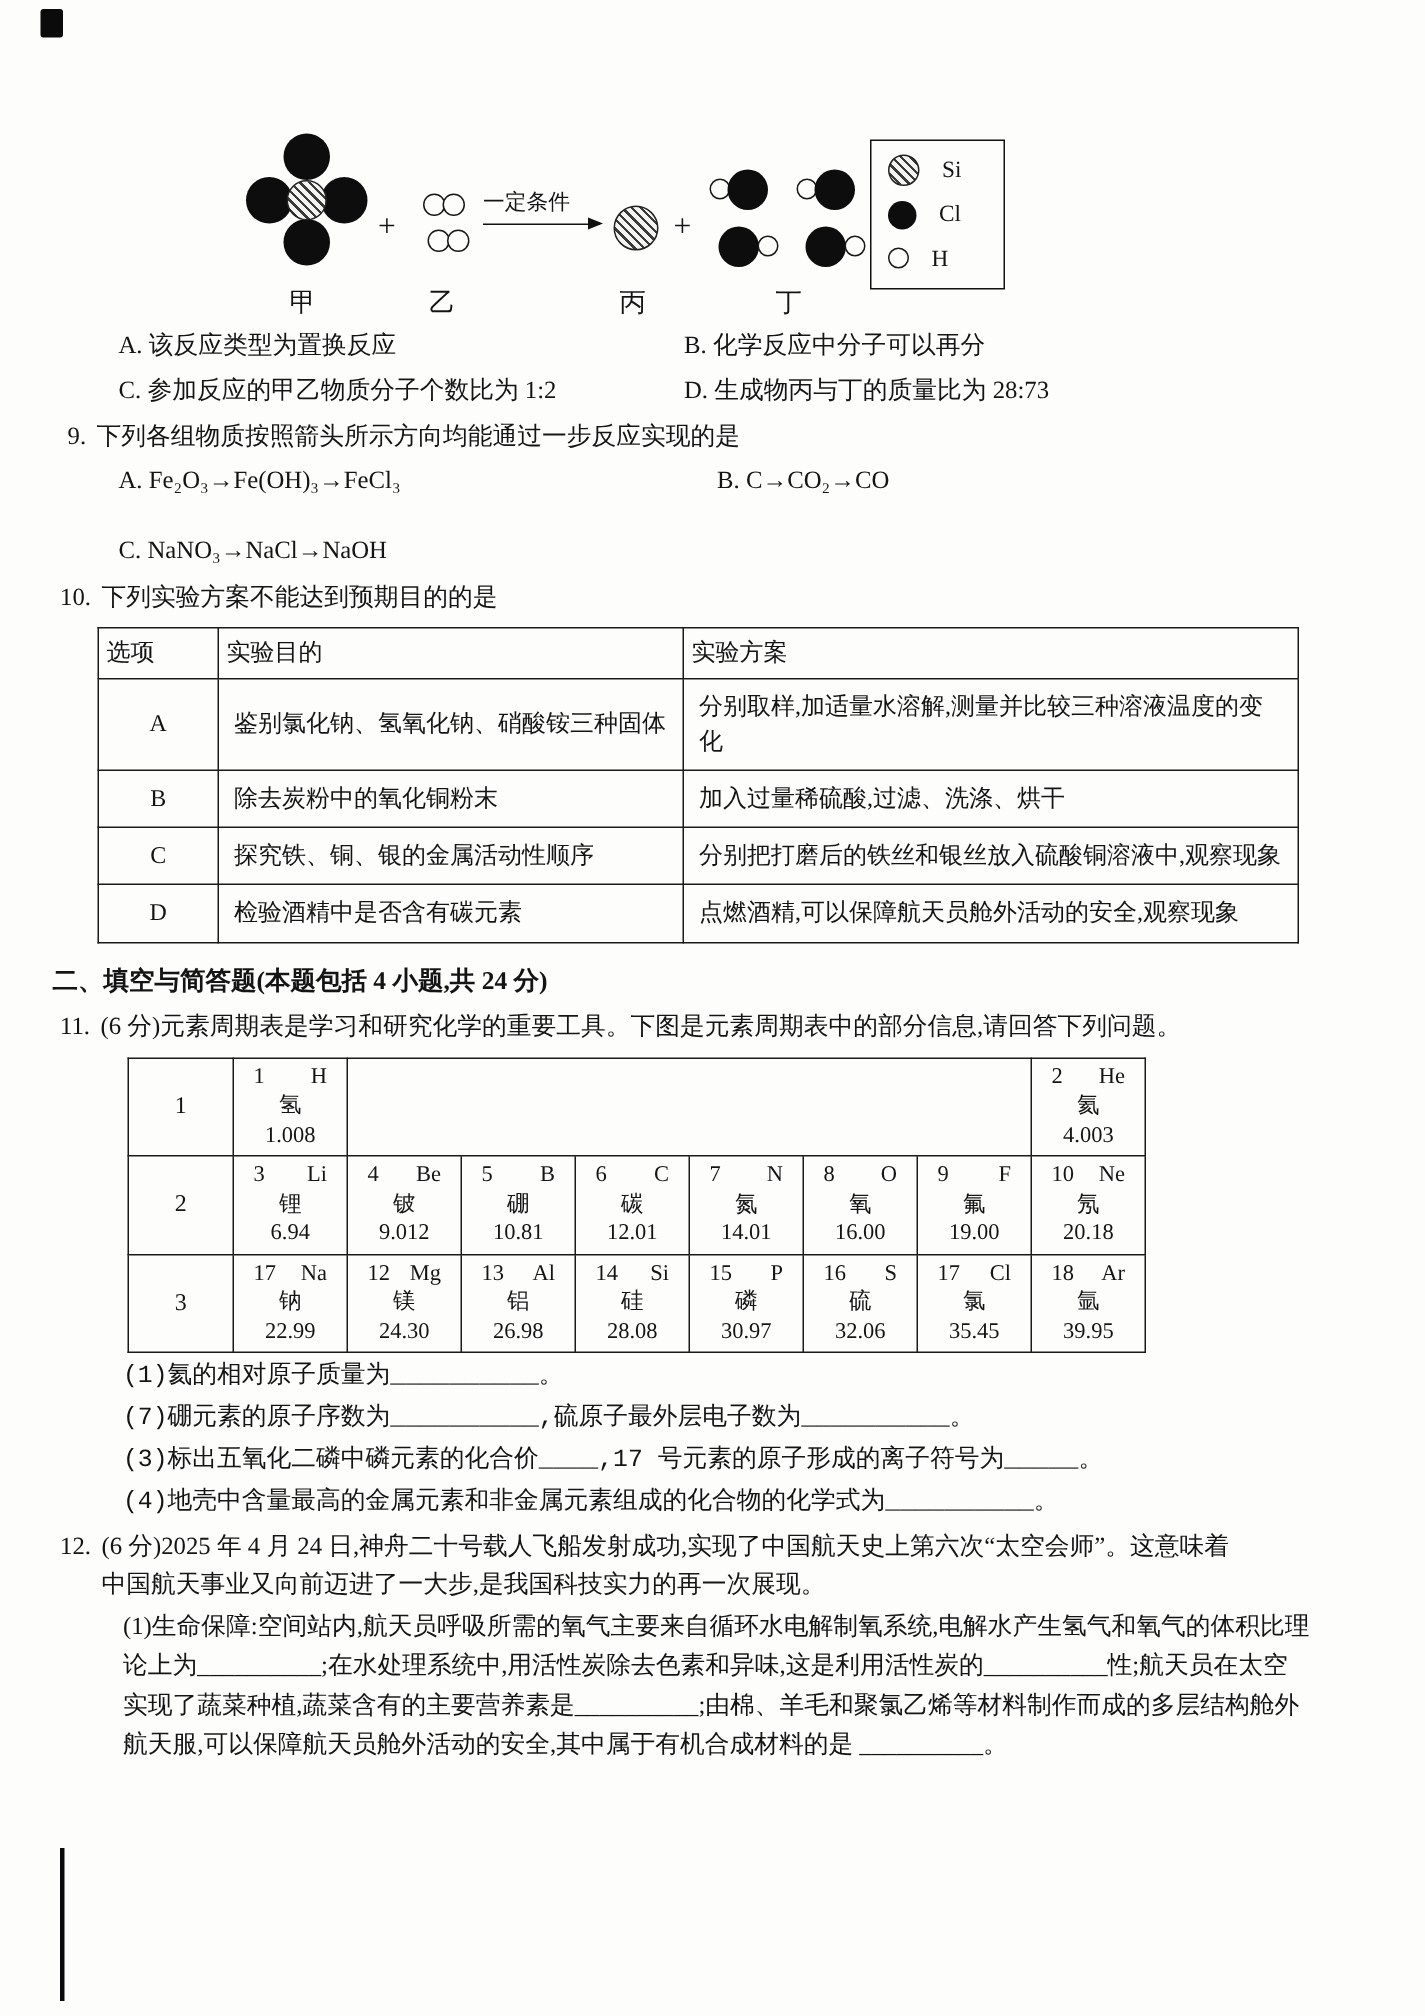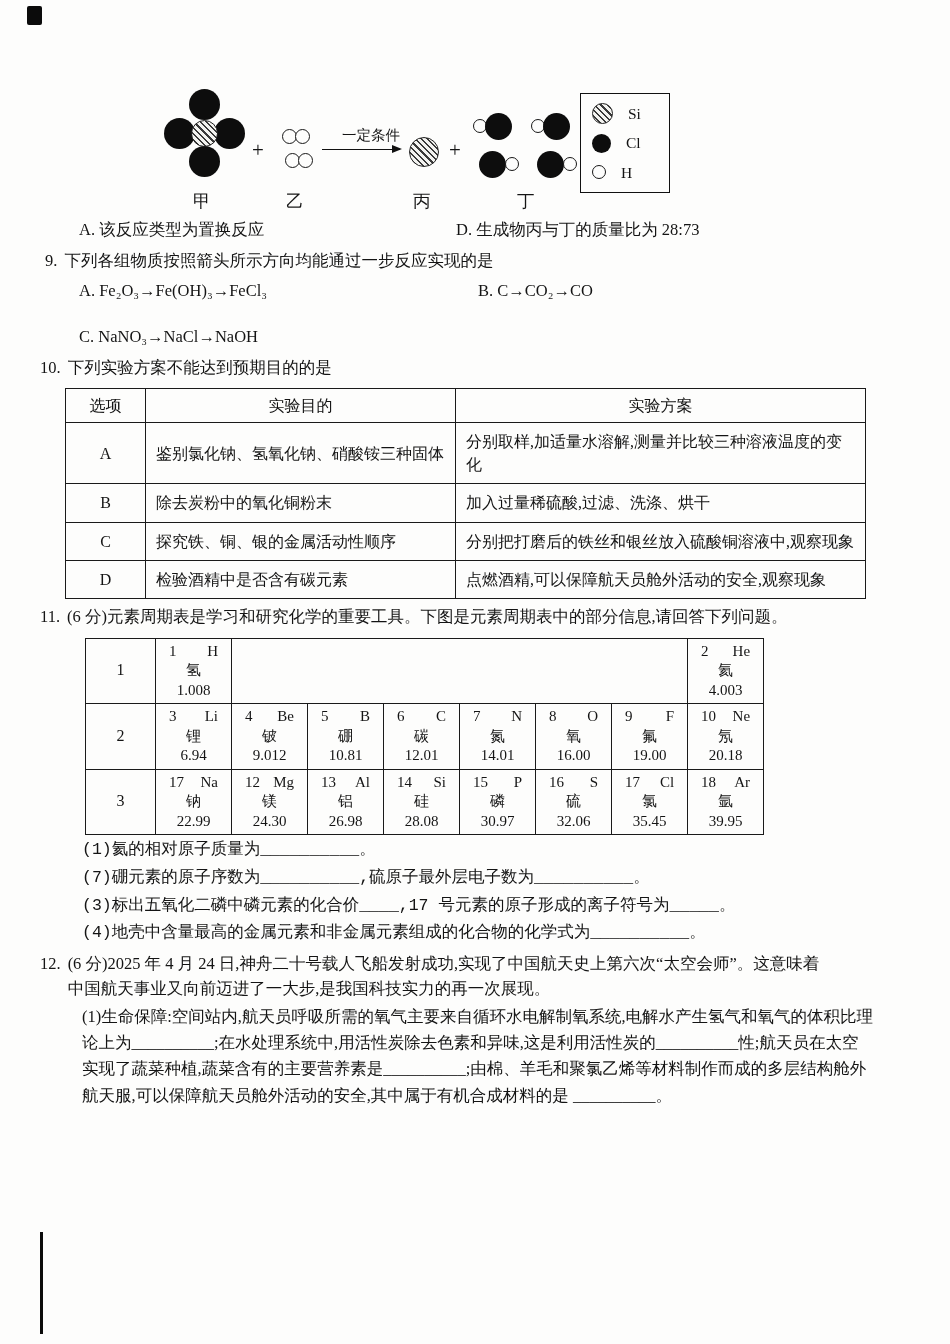--- a/index.html
+++ b/index.html
@@ -17,21 +17,21 @@
   .content { position:absolute; left:35px; top:85px; width:852px; font-size:16.5px; line-height:1.5; }
 
   
   .diagram { position:relative; height:128px; }
   .atom { border-radius:50%; position:absolute; }
   .atom.cl { background:#0d0d0d; }
   .atom.si { background:repeating-linear-gradient(45deg,#3a3a3a 0 1.6px,#f3f3f0 1.6px 4.4px); border:1.2px solid #222; }
   .atom.hy { background:#fdfdfc; border:1.4px solid #181818; }
   .mol { position:absolute; }
   .plus { position:absolute; font-size:21px; }
-  .rx-arrow { position:absolute; left:287px; top:42px; width:78px; text-align:right; }
+  .rx-arrow { position:absolute; left:287px; top:42px; width:78px; text-align:left; }
   .rx-arrow .cond { font-size:14.5px; line-height:1.2; }
   .rx-arrow .shaft { margin-top:5px; border-top:1.7px solid #111; position:relative; }
   .rx-arrow .head { position:absolute; right:-2px; top:-5.7px; width:0; height:0;
     border-left:10px solid #111; border-top:4.8px solid transparent; border-bottom:4.8px solid transparent; }
   .mlabel { position:absolute; top:103px; font-size:17.5px; }
   .legend { position:absolute; left:545px; top:8px; width:90px; height:100px; border:1.6px solid #111;
     padding:8px 11px; display:flex; flex-direction:column; justify-content:space-between; }
   .legend .lrow { display:flex; align-items:center; gap:15px; font-size:15.5px; }
   .legend .sw { border-radius:50%; flex:0 0 auto; position:static; }
 
@@ -40,21 +40,21 @@
   .opt { white-space:nowrap; }
   .q { display:flex; margin-top:6px; }
   .qnum { flex:0 0 auto; margin-right:7px; }
   .qtext { flex:1 1 auto; max-width:766px; }
   .ml10 { margin-left:10px; } .ml5 { margin-left:5px; }
 
   
   .exp-table { border-collapse:collapse; table-layout:fixed; width:800px; margin:7px 0 0 30px; }
   .exp-table th, .exp-table td { border:1.4px solid #1a1a1a; font-size:16px; line-height:1.45;
     padding:7px 10px; vertical-align:middle; font-weight:normal; }
-  .exp-table th { text-align:center; padding:5px; }
+  .exp-table th { text-align:left; padding:5px; }
   .exp-table td.copt { text-align:center; }
 
   
   .section-title { margin-top:12px; font-weight:bold; font-size:17px; }
 
   
   .pt { border-collapse:collapse; table-layout:fixed; width:678px; margin:8px 0 0 50px; }
   .pt td { border:1.4px solid #1a1a1a; text-align:center; font-size:15px; line-height:1.3; padding:3px 0; }
   .pt .pnum { font-size:16px; }
   .pt .l1 { display:flex; justify-content:space-between; padding:0 13px; }
@@ -123,20 +123,22 @@
         </div>
         <div class="lrow">
           <span class="sw atom hy" style="width:14px; height:14px;"></span>
           <span>H</span>
         </div>
       </div>
     </div>
 
     <div class="opt-grid">
       <div class="opt"><span>A.</span> <span>该反应类型为置换反应</span></div>
+      <div class="opt"><span>B.</span> <span>化学反应中分子可以再分</span></div>
+      <div class="opt"><span>C.</span> <span>参加反应的甲乙物质分子个数比为 1:2</span></div>
       <div class="opt"><span>D.</span> <span>生成物丙与丁的质量比为 28:73</span></div>
     </div>
 
     <div class="q ml10">
       <span class="qnum">9.</span>
       <span class="qtext">下列各组物质按照箭头所示方向均能通过一步反应实现的是</span>
     </div>
     <div class="opt-grid" style="row-gap:8px;gap:22px;">
       <div class="opt"><span>A.</span> <span>Fe₂O₃→Fe(OH)₃→FeCl₃</span></div>
       <div class="opt"><span>B.</span> <span>C→CO₂→CO</span></div>
@@ -175,20 +177,21 @@
         <td>分别把打磨后的铁丝和银丝放入硫酸铜溶液中,观察现象</td>
       </tr>
       <tr>
         <td class="copt">D</td>
         <td>检验酒精中是否含有碳元素</td>
         <td>点燃酒精,可以保障航天员舱外活动的安全,观察现象</td>
       </tr>
     </tbody>
       </table>
 
+    <div class="section-title">二、填空与简答题(本题包括 4 小题,共 24 分)</div>
 
     <div class="q ml5">
       <span class="qnum">11.</span>
       <span class="qtext">(6 分)元素周期表是学习和研究化学的重要工具。下图是元素周期表中的部分信息,请回答下列问题。</span>
     </div>
     <table class="pt">
       <colgroup>
           <col style="width:70px">
           <col style="width:76px">
           <col style="width:76px">

